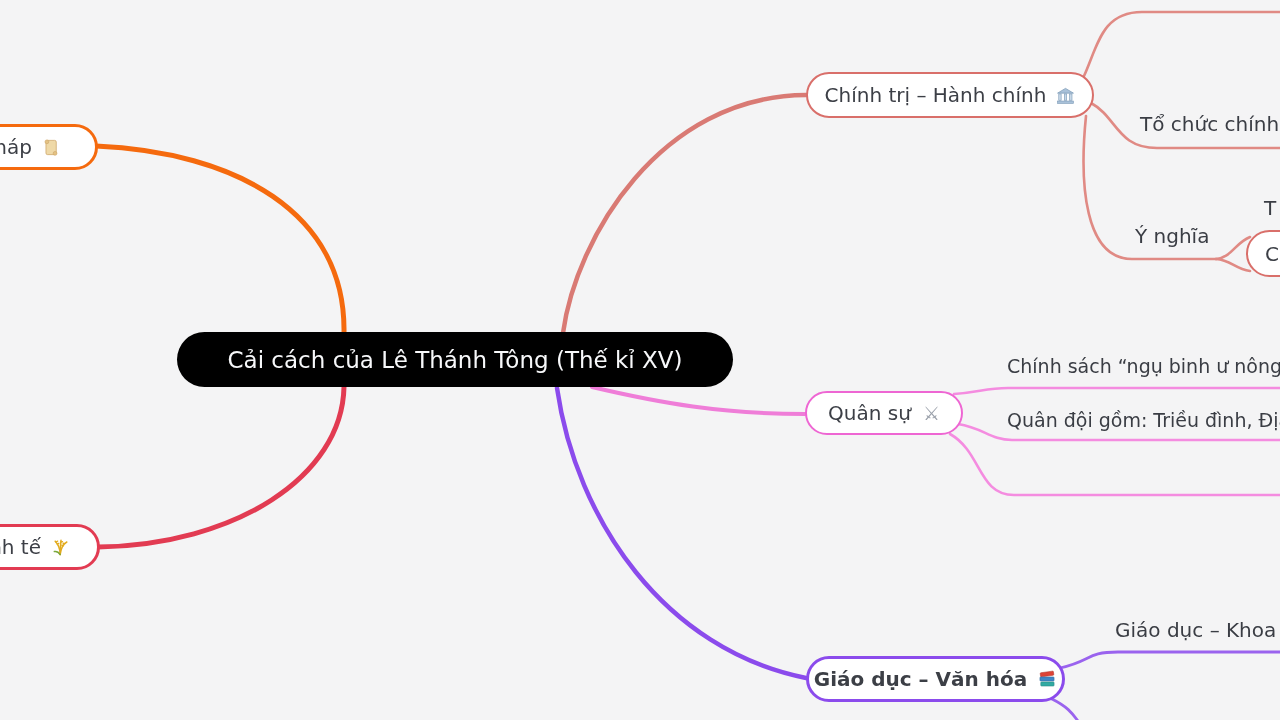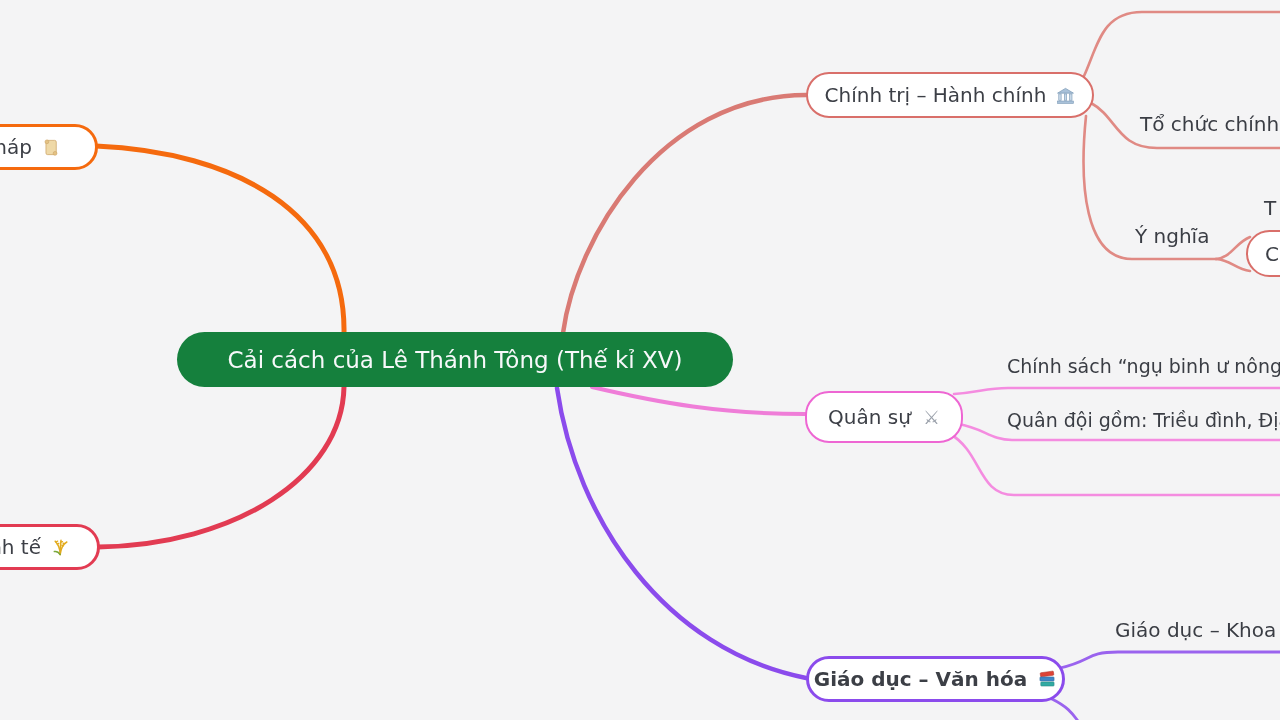--- a/index.html
+++ b/index.html
@@ -29,30 +29,30 @@
     white-space: nowrap;
     color: #3c3f46;
     font-size: 20px;
     cursor: pointer;
   }
   .node .lbl { color: #3c3f46; }
   .central {
     position: absolute;
     left: 177px; top: 332px;
     width: 556px; height: 55px;
-    background: #15803d;
+    background: #000000;
     border-radius: 28px;
     display: flex; align-items: center; justify-content: center;
     color: #f7f8fa;
     font-size: 23px;
     white-space: nowrap;
     cursor: pointer;
   }
   .chinh-tri-node { left: 806px; top: 72px;  width: 288px; height: 46px; border: 2.5px solid #d96f6a; }
-  .quan-su-node   { left: 805px; top: 391px; width: 158px; height: 52px; border: 2.5px solid #ee66d3; }
+  .quan-su-node   { left: 805px; top: 391px; width: 158px; height: 44px; border: 2.5px solid #ee66d3; }
   .giao-duc-node  { left: 806px; top: 656px; width: 259px; height: 46px; border: 3px solid #8b4bec; font-weight: bold; }
   .phap-node      { left: -64px; top: 124px; width: 162px; height: 46px; border: 3px solid #f56a0e; justify-content: flex-end; padding-right: 34px; }
   .kinh-te-node   { left: -122px; top: 524px; width: 222px; height: 46px; border: 3px solid #e23b52; justify-content: flex-end; padding-right: 26px; }
   .c-box-node     { left: 1246px; top: 230px; width: 110px; height: 47px; border: 2.5px solid #d96f6a; justify-content: flex-start; padding-left: 17px; }
   .leaf-label {
     position: absolute;
     white-space: nowrap;
     color: #3a3d44;
     font-size: 19px;
     line-height: 24px;

